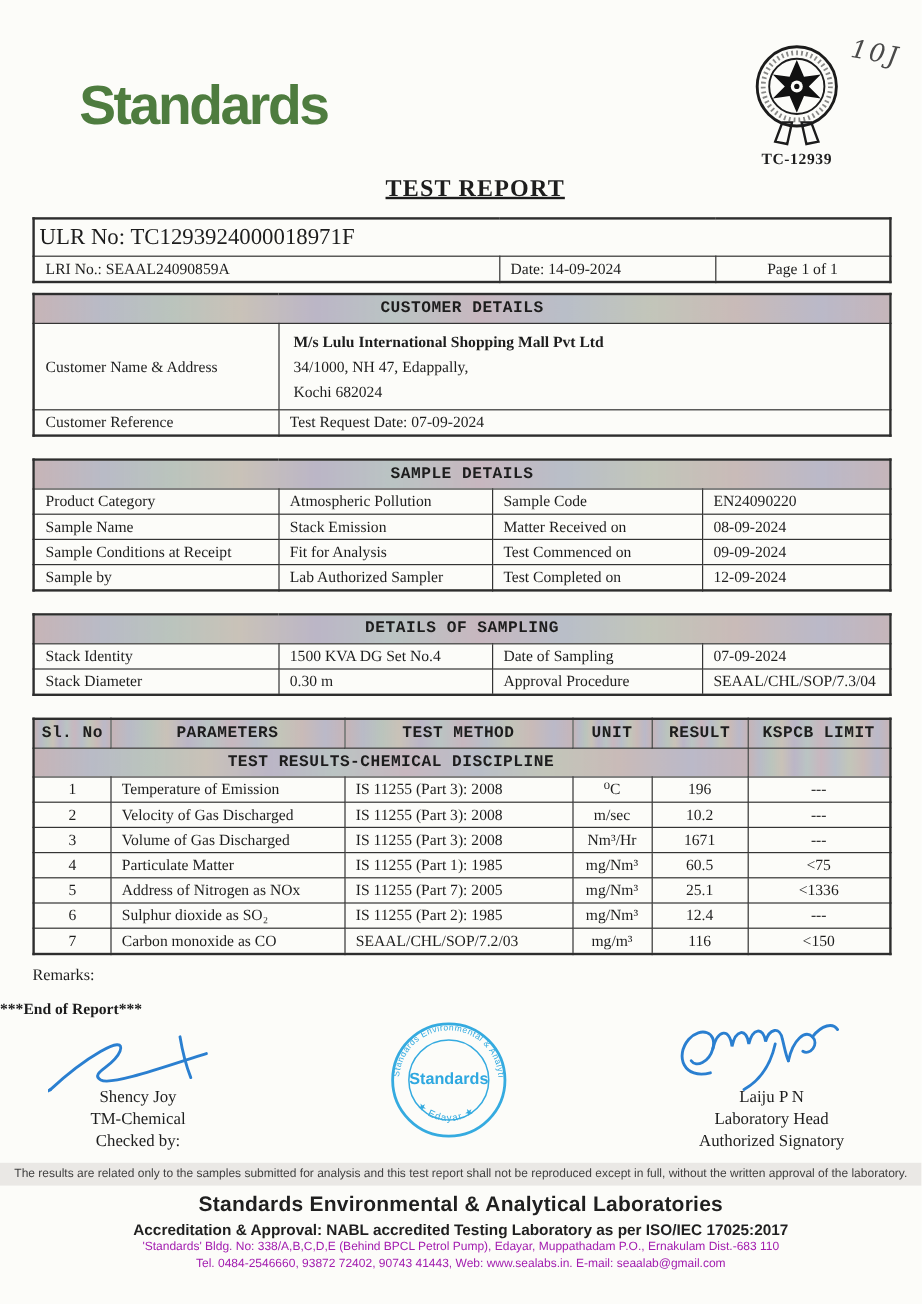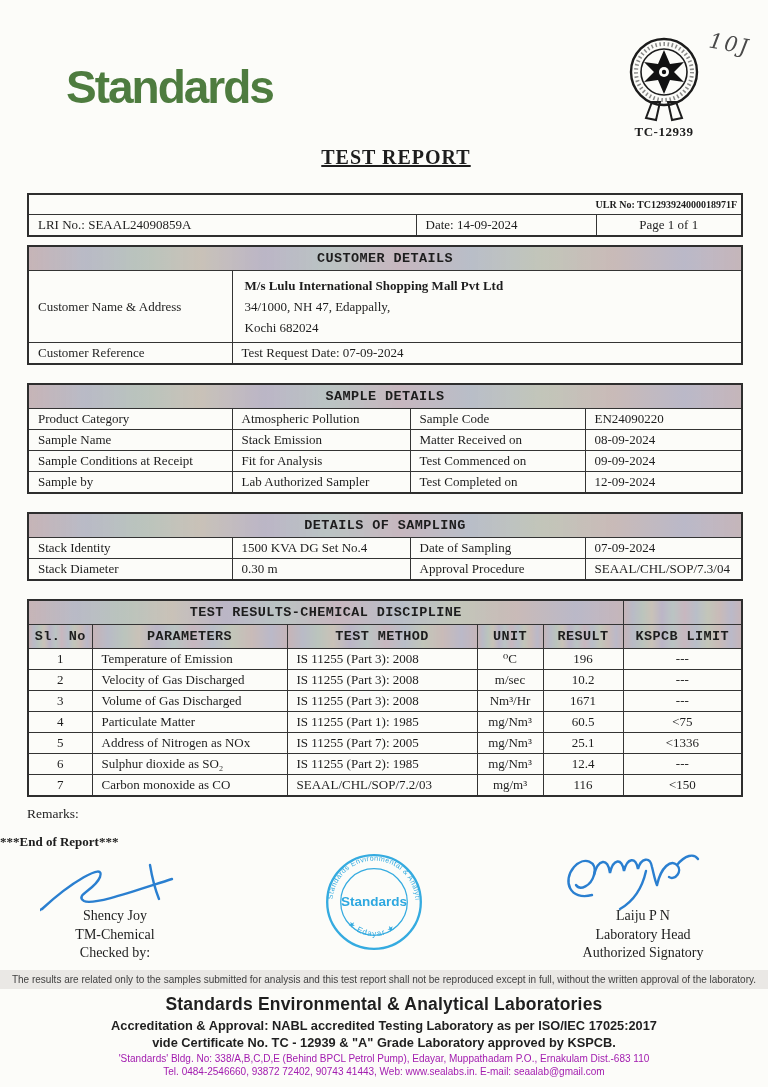--- a/index.html
+++ b/index.html
@@ -18,42 +18,42 @@
   .seal{position:absolute;right:52px;top:36px;width:104px;text-align:center;}
   .seal-label{font-size:13px;font-weight:bold;letter-spacing:.5px;margin-top:-4px;}
   .hand{
     position:absolute;right:18px;top:32px;font-size:21px;color:#4a4a4a;
     font-style:italic;transform:rotate(10deg);letter-spacing:2px;
     font-family:"DejaVu Serif",serif;
   }
   
   .title{
     text-align:center;font-size:20px;font-weight:bold;letter-spacing:1px;
-    text-decoration:underline;margin:14px 0 24px 0;padding-left:24px;
+    text-decoration:underline;margin:14px 0 12px 0;padding-left:24px;
   }
   
   table{border-collapse:collapse;table-layout:fixed;width:714px;margin-left:27px;}
   table{border:2px solid #2e2e2e;}
   td{border:1px solid #343434;padding:2px 9px;font-size:13px;vertical-align:middle;
      overflow:hidden;white-space:nowrap;}
   .mt8{margin-top:8px;}.mt18{margin-top:18px;}
   .band{
     background:
       linear-gradient(90deg,
         rgba(196,120,130,.22) 0%, rgba(120,140,200,.18) 8%, rgba(120,190,140,.16) 16%,
         rgba(210,180,120,.18) 24%, rgba(140,120,200,.20) 33%, rgba(120,190,180,.16) 42%,
         rgba(200,120,160,.18) 52%, rgba(120,160,210,.18) 62%, rgba(170,200,120,.16) 72%,
         rgba(210,140,120,.18) 82%, rgba(130,130,210,.18) 92%, rgba(190,120,140,.20) 100%),
       #c7c5c6;
     font-weight:bold;text-align:center;font-size:13.5px;letter-spacing:.4px;padding:4px;font-family:Liberation Mono, monospace;
   }
   .cc{text-align:center;}
   .bold{font-weight:bold;}
   .vline{line-height:21px;}
-  .ulr-row td{text-align:right;font-weight:bold;font-size:10px;padding:4px;}
+  .ulr-row td{text-align:left;font-weight:normal;font-size:19px;padding:4px;}
   .resth{font-weight:bold;text-align:center;}
   
   .remarks{margin:9px 0 0 27px;font-size:13.5px;}
   .endline{font-size:13px;margin-top:12px;font-weight:bold;}
   
   .sigzone{display:flex;justify-content:space-between;align-items:flex-end;
            margin:6px 40px 0 40px;height:106px;}
   .sigblock{text-align:center;font-size:14px;line-height:1.3;}
   .sigblock .sig{display:block;margin:0 auto -6px auto;}
   .stampwrap{margin-bottom:2px;}
@@ -208,30 +208,30 @@
     <colgroup>
         <col style="width:64px">
         <col style="width:195px">
         <col style="width:190px">
         <col style="width:66px">
         <col style="width:80px">
         <col style="width:119px">
       </colgroup>
     <tbody>
         <tr>
-      <td colspan="5" class="band">TEST RESULTS-CHEMICAL DISCIPLINE</td>
-      <td class="band"></td>
-    </tr>
-    <tr>
       <td class="band resth">Sl. No</td>
       <td class="band resth">PARAMETERS</td>
       <td class="band resth">TEST METHOD</td>
       <td class="band resth">UNIT</td>
       <td class="band resth">RESULT</td>
       <td class="band resth">KSPCB LIMIT</td>
+    </tr>
+    <tr>
+      <td colspan="5" class="band">TEST RESULTS-CHEMICAL DISCIPLINE</td>
+      <td class="band"></td>
     </tr>
     <tr>
       <td class="cc">1</td>
       <td>Temperature of Emission</td>
       <td>IS 11255 (Part 3): 2008</td>
       <td class="cc">⁰C</td>
       <td class="cc">196</td>
       <td class="cc">---</td>
     </tr>
     <tr>
@@ -335,18 +335,17 @@
       <div>Laboratory Head</div>
       <div>Authorized Signatory</div>
     </div>
   </div>
 
   <div class="disclaimer">The results are related only to the samples submitted for analysis and this test report shall not be reproduced except in full, without the written approval of the laboratory.</div>
 
   <div class="footer">
     <div class="company">Standards  Environmental &amp; Analytical Laboratories</div>
     <div class="f1">Accreditation &amp; Approval: NABL accredited Testing Laboratory as per ISO/IEC 17025:2017</div>
-    <div class="f2">vide Certificate No. TC - 12939 &amp; "A" Grade Laboratory approved by KSPCB.</div>
     <div class="f3">'Standards' Bldg. No: 338/A,B,C,D,E (Behind BPCL Petrol Pump), Edayar, Muppathadam P.O., Ernakulam Dist.-683 110</div>
     <div class="f4">Tel. 0484-2546660, 93872 72402, 90743 41443,  Web: www.sealabs.in.  E-mail: seaalab@gmail.com</div>
   </div>
 
 </div>
 
 </body></html>

